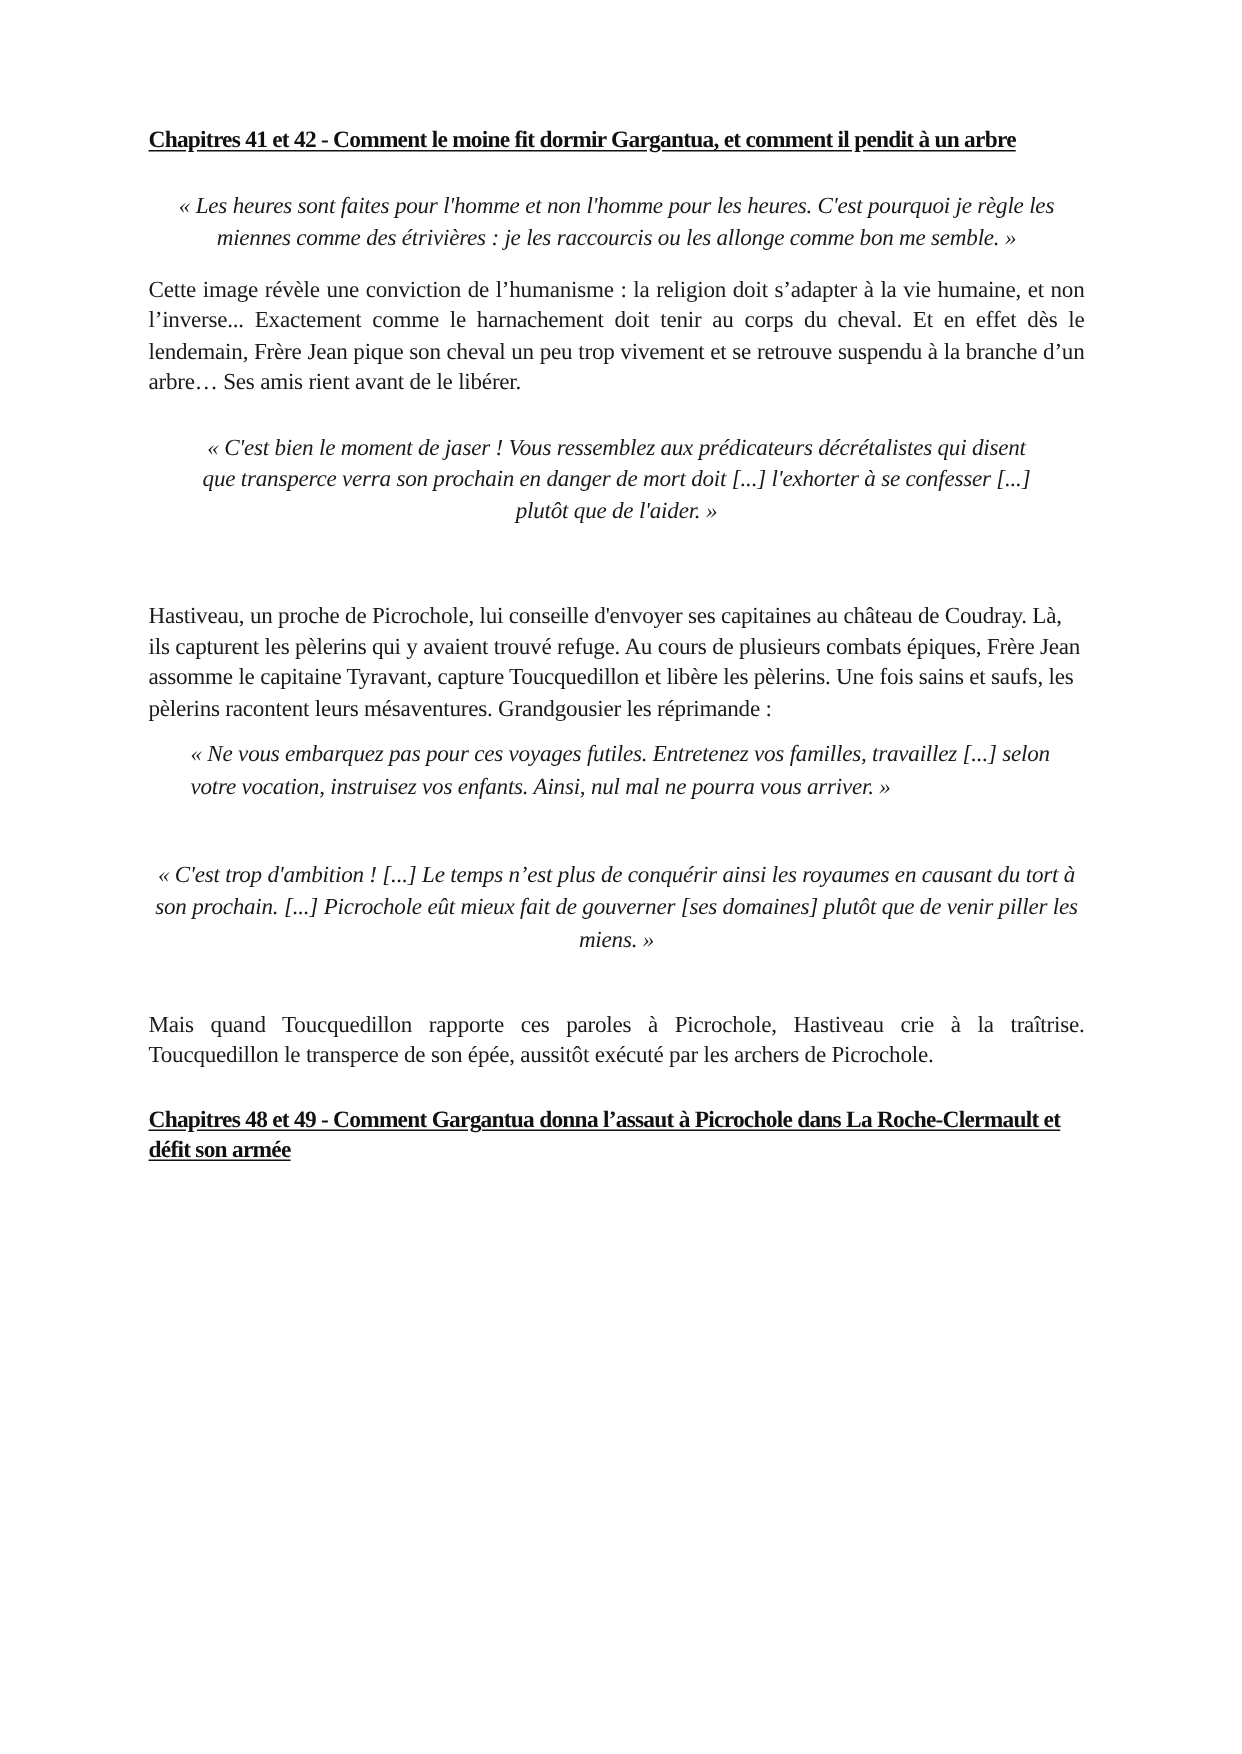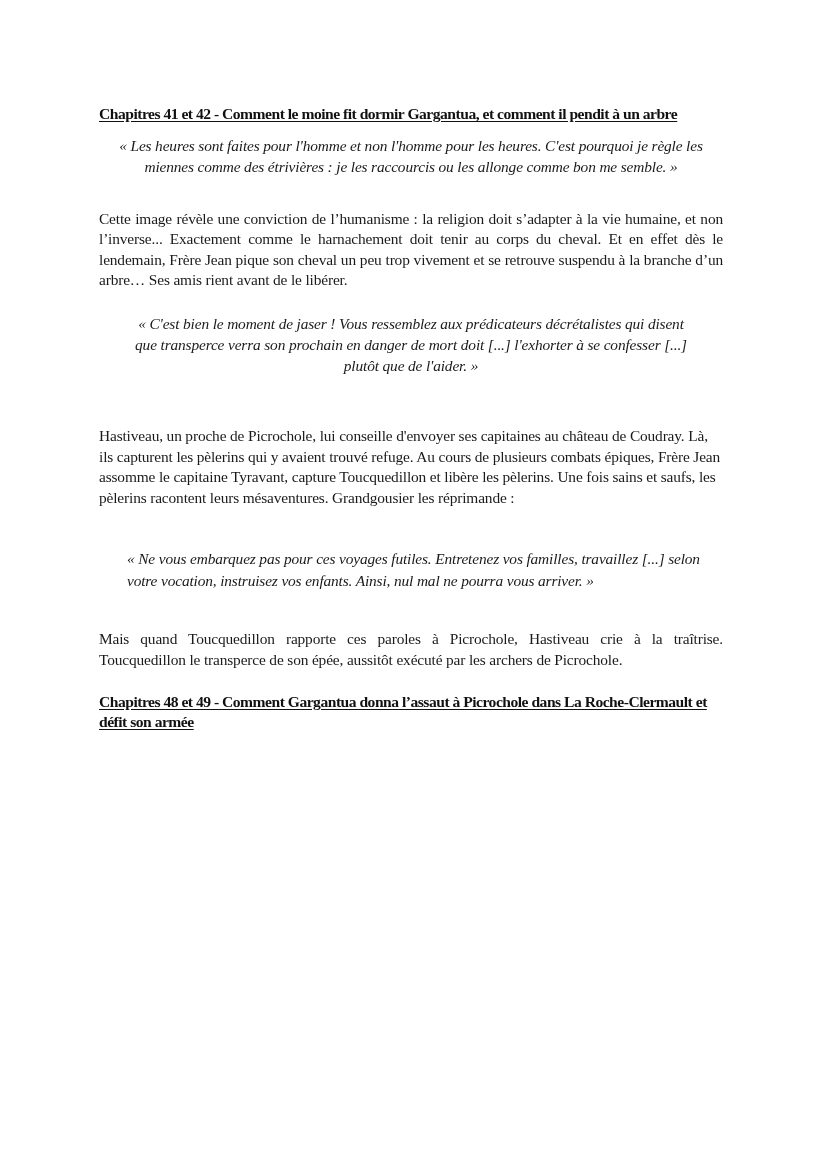--- a/index.html
+++ b/index.html
@@ -11,21 +11,21 @@
     width: 828px;
     height: 1169px;
     position: relative;
     overflow: hidden;
     font-family: "Liberation Serif", serif;
     color: #1a1a1a;
   }
   .page {
     position: absolute;
     left: 99px;
-    top: 104px;
+    top: 84px;
     width: 624px;
   }
   .heading {
     font-weight: bold;
     text-decoration: underline;
     text-underline-offset: 2px;
     font-size: 15.6px;
     line-height: 20px;
     letter-spacing: -0.5px;
     word-spacing: 0px;
@@ -42,28 +42,28 @@
     text-align: justify;
   }
   .quote {
     font-style: italic;
     font-size: 15.4px;
     line-height: 21.3px;
     text-align: center;
     margin: 0 auto;
     letter-spacing: -0.15px;
   }
-  .s1 .q1 { width: 590px; margin-top: 11px; }
-  .s1 .p2 { margin-top: 31px; }
+  .s1 .q1 { width: 590px; margin-top: 23px; }
+  .s1 .p2 { margin-top: 14px; }
   .s1 .q2 { width: 560px; margin-top: 22px; }
   .s2 { margin-top: 50px; }
-  .s2 .q1 { width: 560px; margin-top: 40px; }
+  .s2 .q1 { width: 560px; margin-top: 9px; }
   .s3 { margin-top: 38px; }
   .s3 .q1 { width: 620px; margin-top: 23px; }
-  .s3 .p2 { margin-top: 23px; }
+  .s3 .p2 { margin-top: 37px; }
   .s4 { margin-top: 22px; }
   .s2 .q1 { text-align: left; padding-left: 26px; box-sizing: border-box; width: 620px; }
 </style>
 </head>
 <body>
 
 <div class="page">
 
   <section class="s1">
     <h2 class="heading">Chapitres 41 et 42 - Comment le moine fit dormir Gargantua, et comment il pendit à un arbre</h2>
@@ -71,20 +71,21 @@
     <p class="para justify p2">Cette image révèle une conviction de l’humanisme : la religion doit s’adapter à la vie humaine, et non l’inverse... Exactement comme le harnachement doit tenir au corps du cheval. Et en effet dès le lendemain, Frère Jean pique son cheval un peu trop vivement et se retrouve suspendu à la branche d’un arbre… Ses amis rient avant de le libérer.</p>
     <p class="quote q2">« C'est bien le moment de jaser ! Vous ressemblez aux prédicateurs décrétalistes qui disent que transperce verra son prochain en danger de mort doit [...] l'exhorter à se confesser [...] plutôt que de l'aider. »</p>
   </section>
 
   <section class="s2">
     <p class="para">Hastiveau, un proche de Picrochole, lui conseille d'envoyer ses capitaines au château de Coudray. Là, ils capturent les pèlerins qui y avaient trouvé refuge. Au cours de plusieurs combats épiques, Frère Jean assomme le capitaine Tyravant, capture Toucquedillon et libère les pèlerins. Une fois sains et saufs, les pèlerins racontent leurs mésaventures. Grandgousier les réprimande :</p>
     <p class="quote q1">« Ne vous embarquez pas pour ces voyages futiles. Entretenez vos familles, travaillez [...] selon votre vocation, instruisez vos enfants. Ainsi, nul mal ne pourra vous arriver. »</p>
   </section>
 
   <section class="s3">
+    <p class="quote q1">« C'est trop d'ambition ! [...] Le temps n’est plus de conquérir ainsi les royaumes en causant du tort à son prochain. [...] Picrochole eût mieux fait de gouverner [ses domaines] plutôt que de venir piller les miens. »</p>
     <p class="para justify p2">Mais quand Toucquedillon rapporte ces paroles à Picrochole, Hastiveau crie à la traîtrise. Toucquedillon le transperce de son épée, aussitôt exécuté par les archers de Picrochole.</p>
   </section>
 
   <section class="s4">
     <h2 class="heading">Chapitres 48 et 49 - Comment Gargantua donna l’assaut à Picrochole dans La Roche-Clermault et défit son armée</h2>
   </section>
 
 </div>
 
 </body></html>

